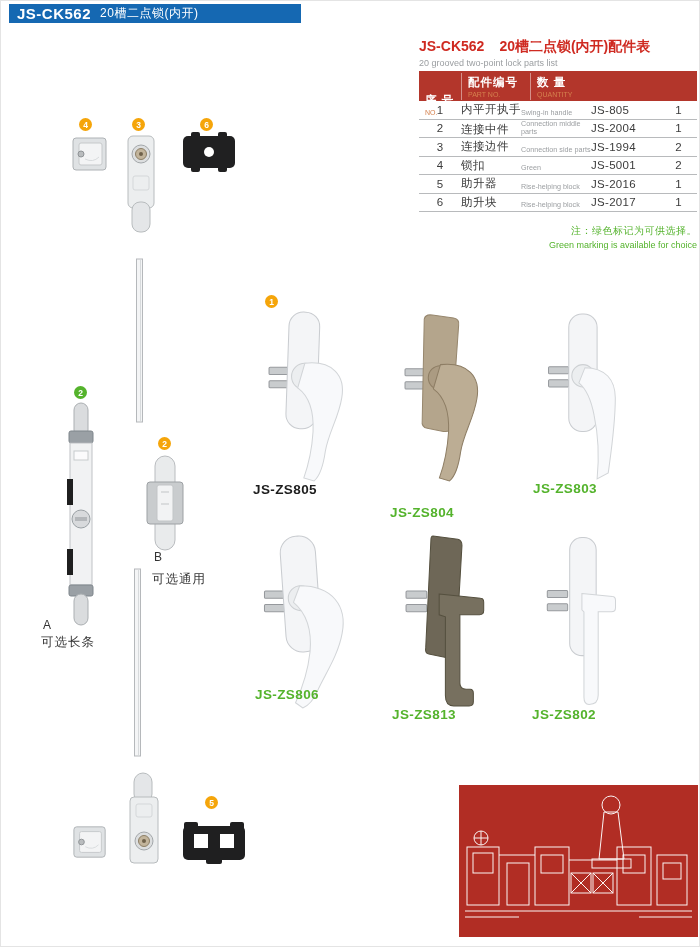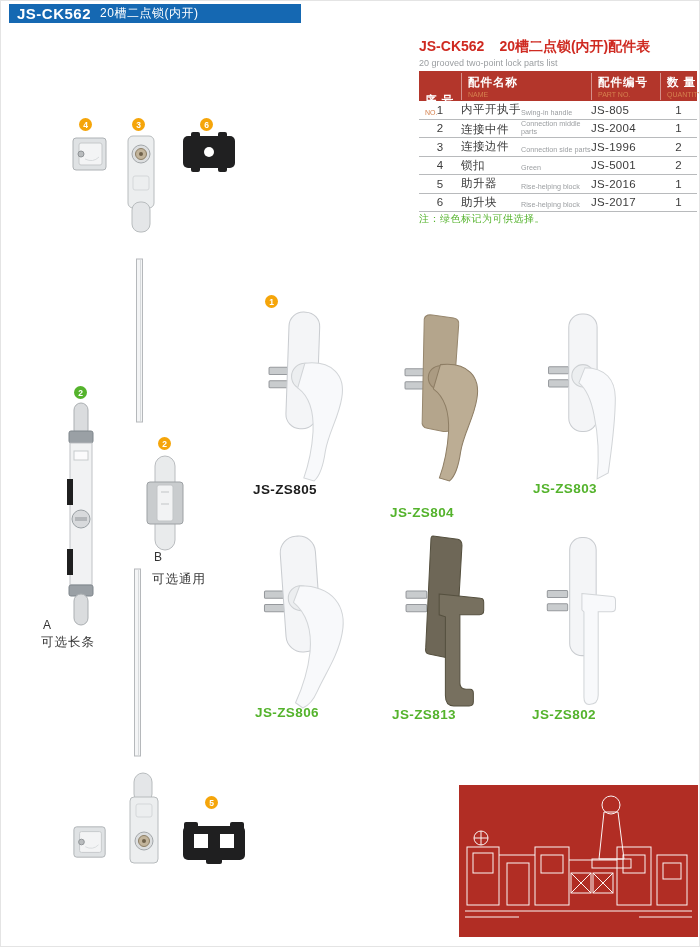--- a/index.html
+++ b/index.html
@@ -42,21 +42,21 @@
     display:flex; align-items:center; height:18.5px; border-bottom:1px solid #b8babc;
     font-size:11.5px; color:#3b3b3b;
   }
   .t-row:last-of-type { border-bottom:1.5px solid #8f9295; }
   .t-row .no  { width:42px; text-align:center; }
   .t-row .nm  { width:130px; display:flex; align-items:flex-end; }
   .t-row .nm .ncn { width:60px; font-size:11.5px; letter-spacing:.5px; }
   .t-row .nm .nen { flex:1; font-size:7.2px; line-height:1.15; color:#9b9ea1; }
   .t-row .pn  { width:69px; letter-spacing:.3px; }
   .t-row .qt  { width:37px; text-align:center; }
-  .t-note { margin-top:0; color:var(--green,#54b32c); }
+  .t-note { margin-top:12px; color:var(--green,#54b32c);text-align:right; }
   .t-note .n-cn { font-size:10px; letter-spacing:.5px; }
   .t-note .n-en { font-size: 9px; margin-top:2px; }
   
   .badge {
     position:absolute; width:13px; height:13px; border-radius:50%;
     color:#fff; font-size:8.5px; font-weight:bold;
     display:flex; align-items:center; justify-content:center;
   }
   .badge.orange { background:var(--orange,#f5a50a); }
   .badge.green  { background:var(--green,#54b32c); }
@@ -84,24 +84,20 @@
       <span>JS-CK562</span>
       <span class="tcn">20槽二点锁(内开)配件表</span>
     </div>
     <div class="t-sub">20 grooved two-point lock parts list</div>
 
     <div class="t-head">
       <div class="col c1">
         <span class="hcn">序 号</span>
         <span class="hen">NO.</span>
       </div>
-      <div class="col c2">
-        <span class="hcn">配件名称</span>
-        <span class="hen">NAME</span>
-      </div>
       <div class="col c3">
         <span class="hcn">配件编号</span>
         <span class="hen">PART NO.</span>
       </div>
       <div class="col c4">
         <span class="hcn">数 量</span>
         <span class="hen">QUANTITY</span>
       </div>
     </div>
 
@@ -122,21 +118,21 @@
         </span>
       <span class="pn">JS-2004</span>
       <span class="qt">1</span>
     </div>
     <div class="t-row">
       <span class="no">3</span>
       <span class="nm">
           <span class="ncn">连接边件</span>
           <span class="nen">Connection side parts</span>
         </span>
-      <span class="pn">JS-1996</span>
+      <span class="pn">JS-1994</span>
       <span class="qt">2</span>
     </div>
     <div class="t-row">
       <span class="no">4</span>
       <span class="nm">
           <span class="ncn">锁扣</span>
           <span class="nen">Green</span>
         </span>
       <span class="pn">JS-5001</span>
       <span class="qt">2</span>
@@ -155,20 +151,21 @@
       <span class="nm">
           <span class="ncn">助升块</span>
           <span class="nen">Rise-helping block</span>
         </span>
       <span class="pn">JS-2017</span>
       <span class="qt">1</span>
     </div>
 
     <div class="t-note">
       <div class="n-cn">注：绿色标记为可供选择。</div>
+      <div class="n-en">Green marking is available for choice</div>
     </div>
   </div>
 
   <div class="badge orange" style="left:78px;top:117px">4</div>
   <div class="badge orange" style="left:131px;top:117px">3</div>
   <div class="badge orange" style="left:199px;top:117px">6</div>
   <div class="badge green" style="left:73px;top:385px">2</div>
   <div class="badge orange" style="left:157px;top:436px">2</div>
   <div class="badge orange" style="left:264px;top:294px">1</div>
   <div class="badge orange" style="left:204px;top:795px">5</div>
@@ -309,21 +306,21 @@
           <rect x="16" y="68" width="20" height="7" rx="1"></rect>
         </g>
       <rect x="38" y="3" width="26" height="116" rx="12" fill="#f4f5f7" stroke="#c9ccd0"></rect>
       <path d="M50,58 L80,61 Q83,61 83,65 L83,72 Q83,76 79,76 L66,76 L66,158 Q66,167 57,167 Q52,167 52,160 L52,76 L50,74 Z" fill="#f8f9fb" stroke="#d2d5d8"></path>
     </svg>
   </div>
 
   <div class="h-label dark" style="left:252px;top:481px">JS-ZS805</div>
   <div class="h-label green" style="left:389px;top:504px">JS-ZS804</div>
   <div class="h-label green" style="left:532px;top:480px">JS-ZS803</div>
-  <div class="h-label green" style="left:254px;top:704px">JS-ZS806</div>
+  <div class="h-label green" style="left:254px;top:686px">JS-ZS806</div>
   <div class="h-label green" style="left:391px;top:706px">JS-ZS813</div>
   <div class="h-label green" style="left:531px;top:706px">JS-ZS802</div>
 
   <div class="fig" style="left:71px;top:823px">
     <svg width="36" height="36" viewBox="0 0 38 38">
       <rect x="2" y="3" width="33" height="32" rx="3" fill="#dfe2e4" stroke="#aeb2b5"></rect>
       <rect x="8" y="8" width="23" height="22" rx="2" fill="#f3f4f5" stroke="#c6c9cb"></rect>
       <circle cx="10" cy="19" r="3" fill="#b9bcbe" stroke="#8f9396"></circle>
       <path d="M14,24 Q22,28 28,22" fill="none" stroke="#d8dbdd"></path>
     </svg>

